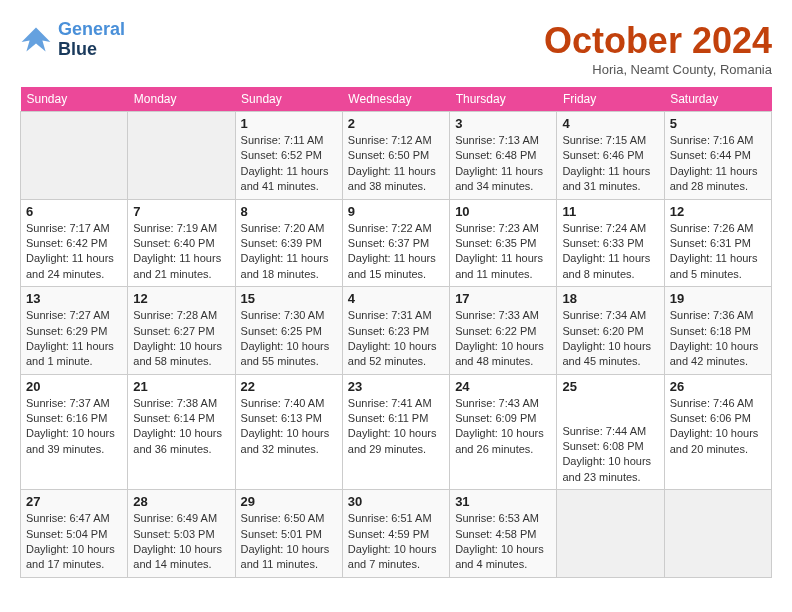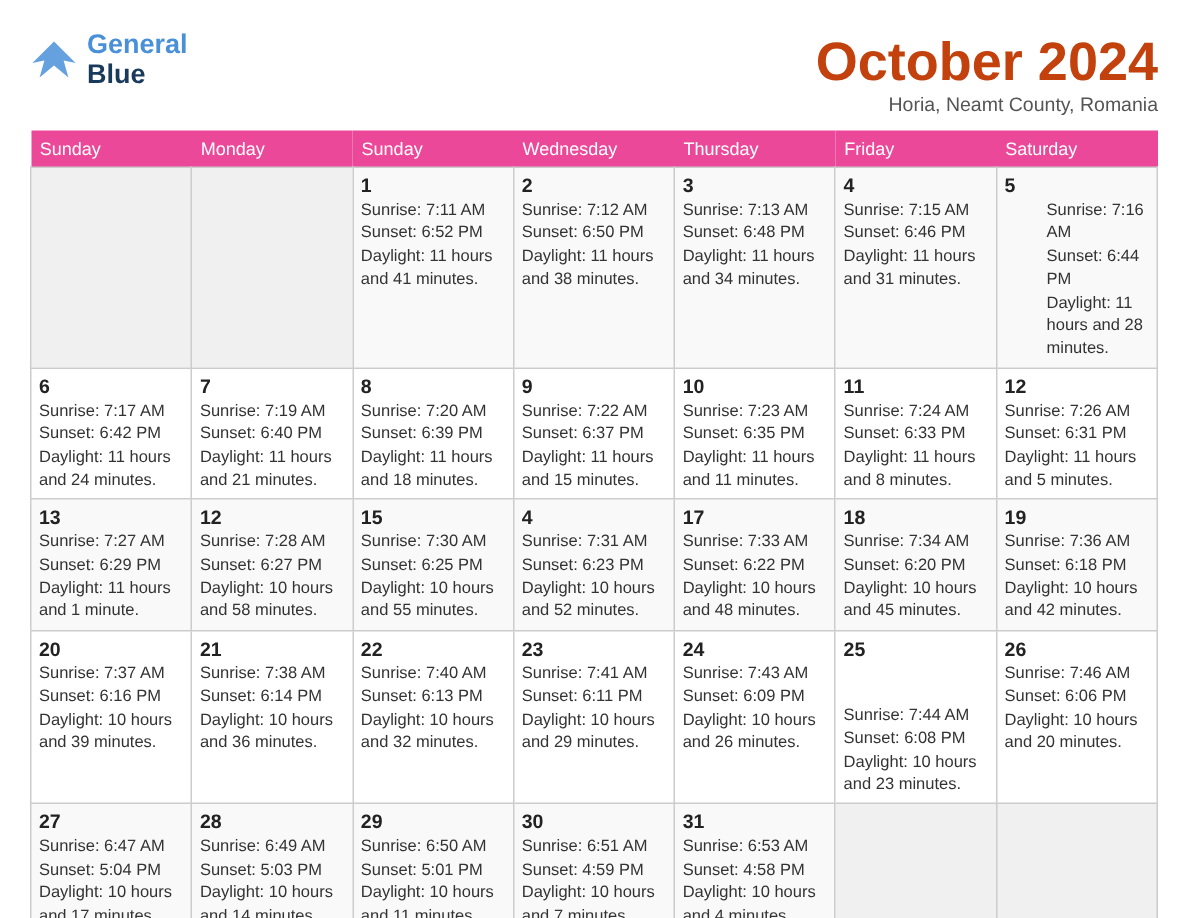--- a/index.html
+++ b/index.html
@@ -143,21 +143,21 @@
 Daylight: 11 hours and 34 minutes.</div>
         </td>
         <td>
           <span class="day-num">4</span>
           <div class="day-info" style="white-space: pre-line;">Sunrise: 7:15 AM
 Sunset: 6:46 PM
 Daylight: 11 hours and 31 minutes.</div>
         </td>
         <td>
           <span class="day-num">5</span>
-          <div class="day-info" style="white-space: pre-line; margin-left: 28px;">Sunrise: 7:16 AM
+          <div class="day-info" style="white-space: pre-line;">Sunrise: 7:16 AM
 Sunset: 6:44 PM
 Daylight: 11 hours and 28 minutes.</div>
         </td>
       </tr>
       <tr>
         <td>
           <span class="day-num">6</span>
           <div class="day-info" style="white-space: pre-line;">Sunrise: 7:17 AM
 Sunset: 6:42 PM
 Daylight: 11 hours and 24 minutes.</div>

